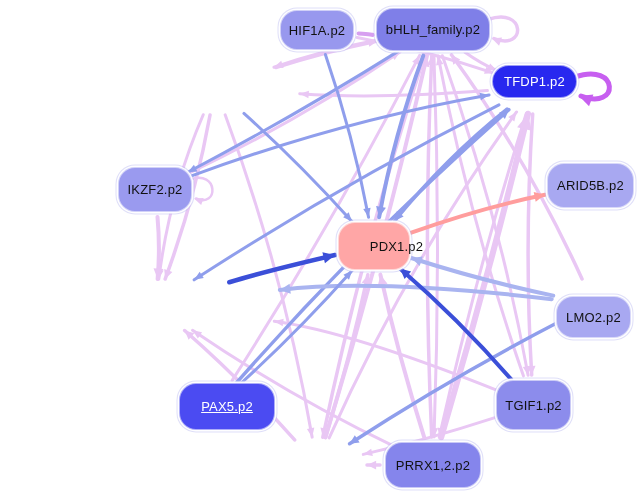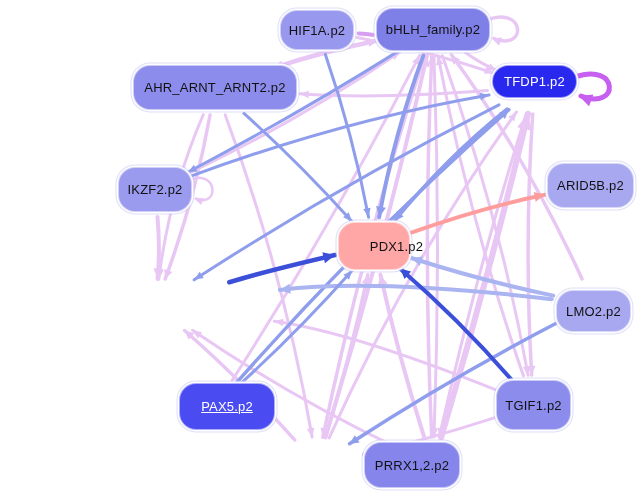--- a/index.html
+++ b/index.html
@@ -131,38 +131,35 @@
   <div id="node-layer">
       <div class="node" style="left: 280px; top: 10px; width: 74px; height: 40px; background: rgb(152, 152, 238); color: rgb(17, 17, 17);">
         <span>HIF1A.p2</span>
       </div>
       <div class="node" style="left: 376px; top: 8px; width: 114px; height: 43px; background: rgb(127, 127, 232); color: rgb(17, 17, 17);">
         <span>bHLH_family.p2</span>
       </div>
       <div class="node" style="left: 492px; top: 65px; width: 85px; height: 33px; background: rgb(40, 40, 239); color: rgb(255, 255, 255);">
         <span>TFDP1.p2</span>
       </div>
-      <div class="node" style="left: 133px; top: 65px; width: 164px; height: 45px; background: rgb(140, 140, 236); color: rgb(17, 17, 17);">
-        <span>AHR_ARNT_ARNT2.p2</span>
-      </div>
       <div class="node" style="left: 118px; top: 167px; width: 74px; height: 45px; background: rgb(154, 154, 239); color: rgb(17, 17, 17);">
         <span>IKZF2.p2</span>
       </div>
       <div class="node" style="left: 547px; top: 163px; width: 87px; height: 45px; background: rgb(168, 168, 241); color: rgb(17, 17, 17);">
         <span>ARID5B.p2</span>
       </div>
       <div class="node" style="left: 338px; top: 222px; width: 72px; height: 48px; background: rgb(255, 166, 166); color: rgb(17, 17, 17); padding-left: 45px;">
         <span>PDX1.p2</span>
       </div>
-      <div class="node" style="left: 556px; top: 290px; width: 75px; height: 42px; background: rgb(168, 168, 241); color: rgb(17, 17, 17);">
+      <div class="node" style="left: 556px; top: 296px; width: 75px; height: 42px; background: rgb(168, 168, 241); color: rgb(17, 17, 17);">
         <span>LMO2.p2</span>
       </div>
       <div class="node" style="left: 179px; top: 383px; width: 96px; height: 47px; background: rgb(75, 75, 242); color: rgb(255, 255, 255); text-decoration: underline;">
         <span>PAX5.p2</span>
       </div>
       <div class="node" style="left: 496px; top: 380px; width: 75px; height: 50px; background: rgb(140, 140, 236); color: rgb(17, 17, 17);">
         <span>TGIF1.p2</span>
       </div>
-      <div class="node" style="left: 364px; top: 442px; width: 96px; height: 46px; background: rgb(133, 133, 236); color: rgb(17, 17, 17);">
+      <div class="node" style="left: 385px; top: 442px; width: 96px; height: 46px; background: rgb(133, 133, 236); color: rgb(17, 17, 17);">
         <span>PRRX1,2.p2</span>
       </div>
     </div>
 </div>
 
 </body></html>

